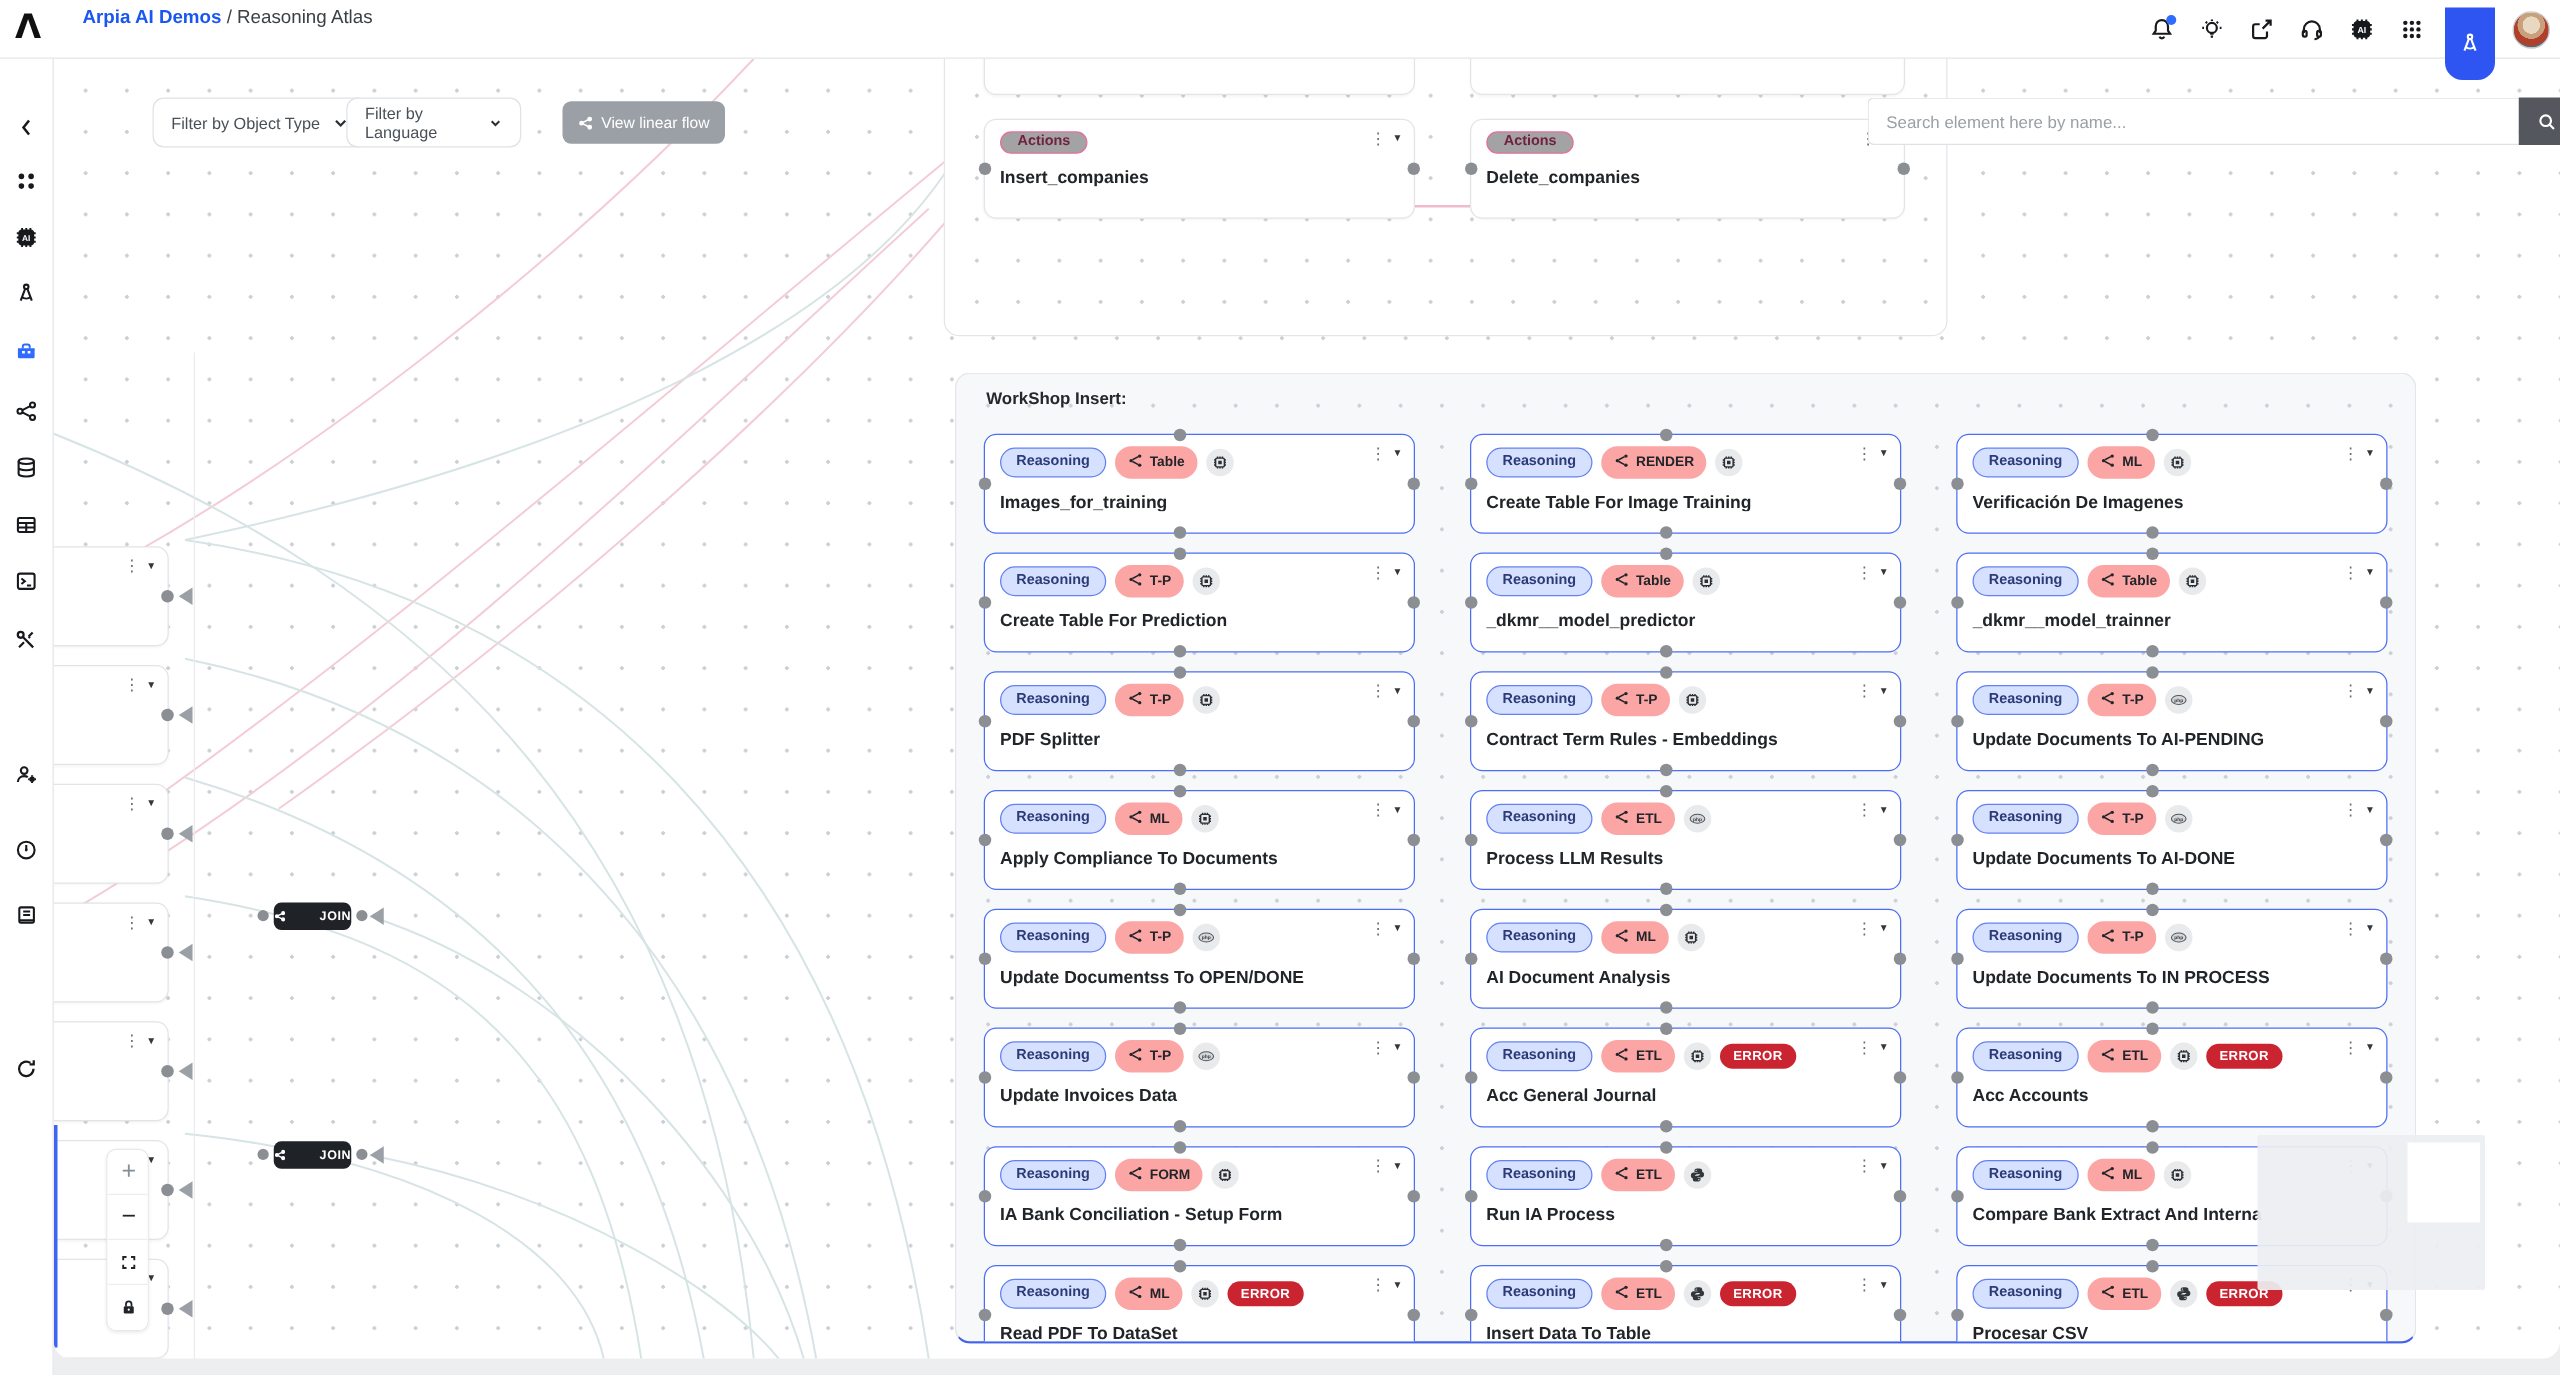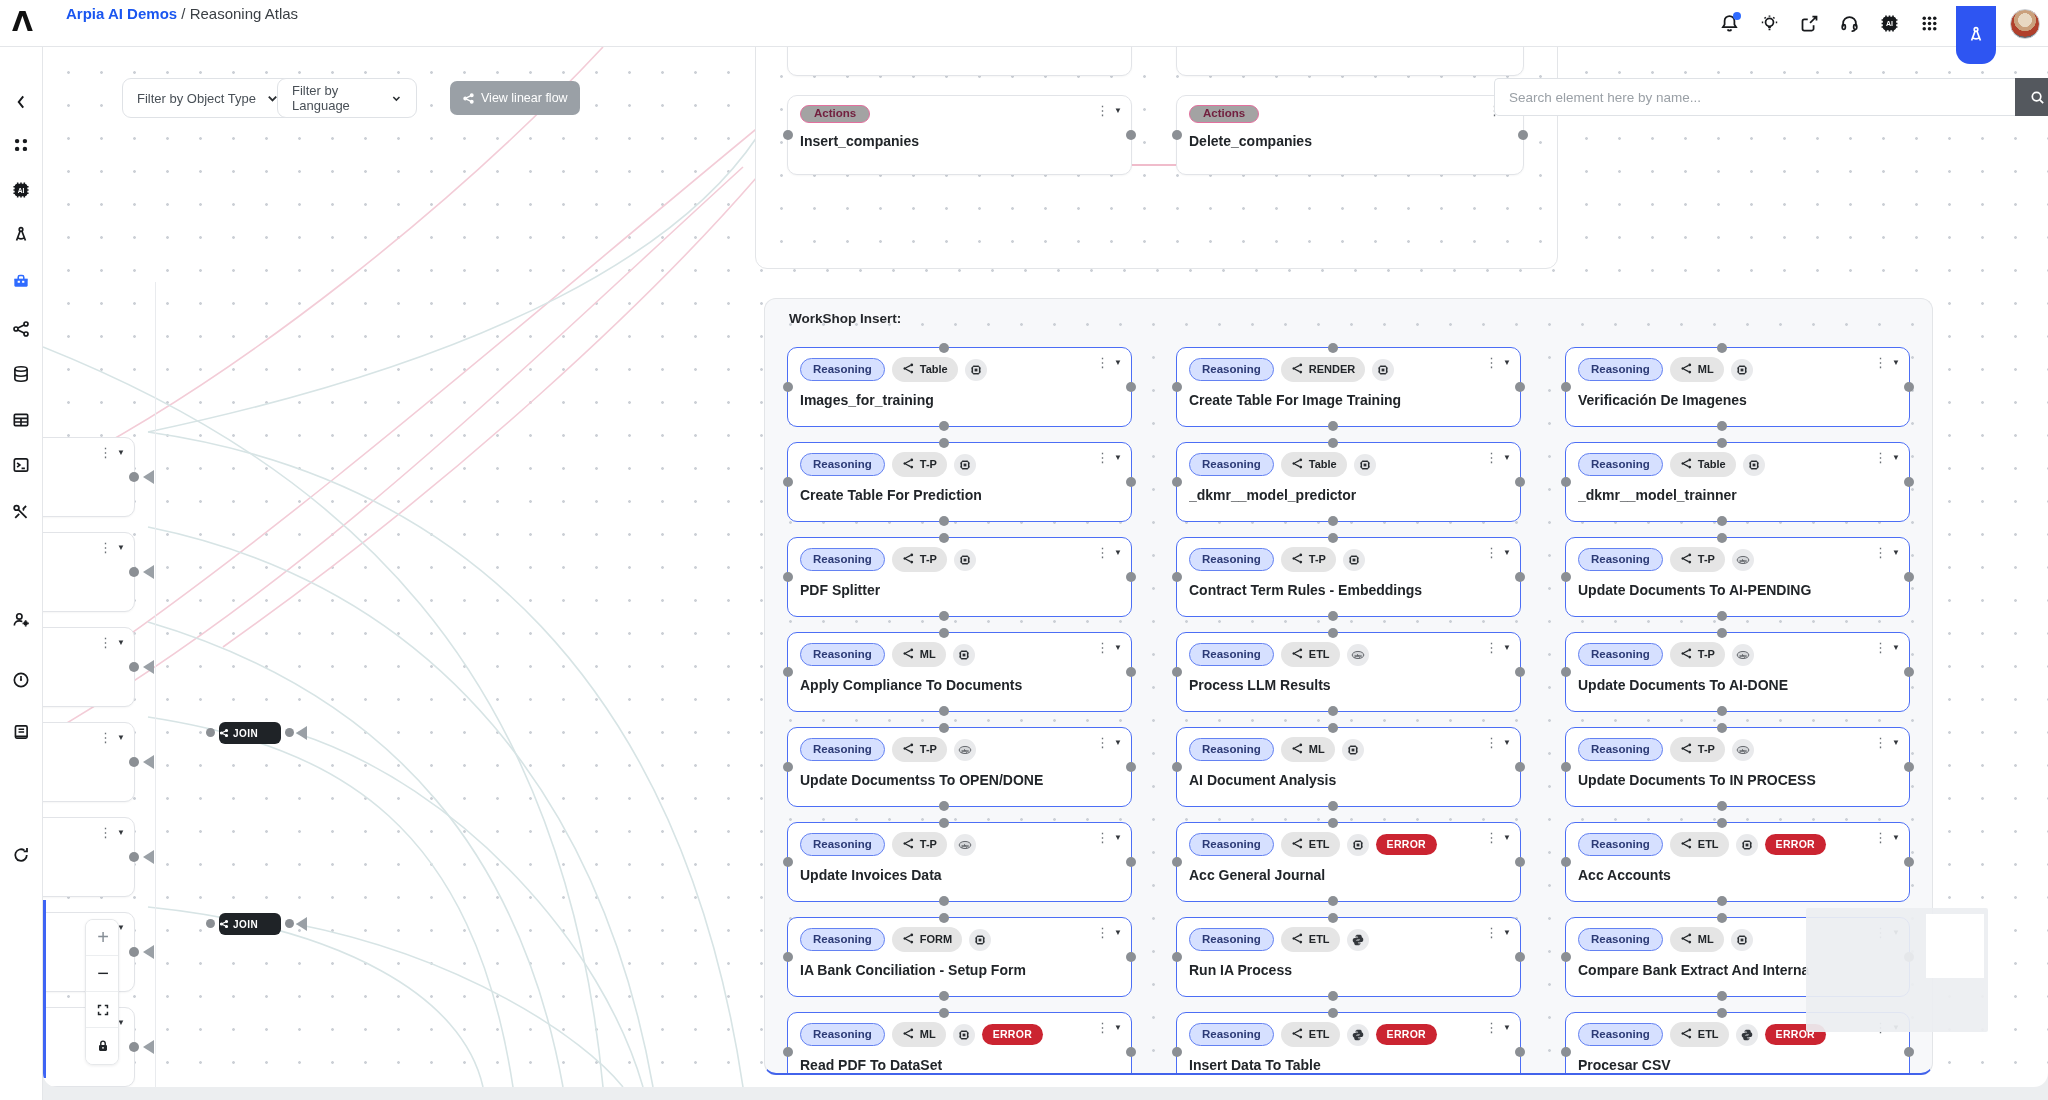--- a/index.html
+++ b/index.html
@@ -73,21 +73,21 @@
   .menu .kebab { font-size:13px; color:#6b7076; line-height:1; }
   .menu .caret { font-size:8px; line-height:1; }
   .dot { position:absolute; width:10px; height:10px; border-radius:50%; background:#8b8f94; z-index:4; }
   .dot.t { top:-5px; left:44%; } .dot.b { bottom:-5px; left:44%; }
   .dot.l { left:-5px; top:calc(50% - 5px); } .dot.r { right:-5px; top:calc(50% - 5px); }
   .arrowL { position:absolute; width:0; height:0; border-top:7px solid transparent; border-bottom:7px solid transparent;
             border-right:11px solid #9aa0a6; z-index:4; }
 
   .pill { display:inline-flex; align-items:center; gap:5px; border-radius:999px; font-weight:bold; line-height:1; }
   .pill.reasoning { background:#d6e0ff; border:1.5px solid #6381f2; color:#2c3a75; font-size:11.5px; padding:5px 12px; }
-  .pill.type { background:#e5e5e5; color:#212529; font-size:11px; padding:5px 10px; }
+  .pill.type { background:#fca5a5; color:#212529; font-size:11px; padding:5px 10px; }
   .pill.type svg { width:13px; height:13px; }
   .pill.actions { background:#a3a3a3; border:1.5px solid #e2709e; color:#72203f; font-size:11.5px; padding:2px 13px; }
   .pill.error { background:#cb2431; color:#fff; font-size:10.5px; padding:5px 11px; letter-spacing:.3px; }
   .engine { width:22px; height:22px; border-radius:50%; background:#e9eaec; display:inline-flex;
             align-items:center; justify-content:center; color:#2b2f33; }
   .engine svg { width:14px; height:14px; display:none; }
   .engine[data-engine="ai-chip"] svg.ic-chip { display:block; }
   .engine[data-engine="php"] svg.ic-php { display:block; }
   .engine[data-engine="python"] svg.ic-python { display:block; }
 
@@ -99,21 +99,21 @@
   .node-title { margin-top:10px; font-size:14px; font-weight:bold; color:#212529; white-space:nowrap; overflow:hidden; }
 
   .actions-node { width:345px; height:80px; padding:9px 12px; }
   .ghost-node { height:50px; }
 
   
   .left-node { width:152px; height:80px; left:-60px; }
 
   
   .join { position:absolute; width:62px; height:22px; background:#1f2327; border-radius:6px; color:#fff;
-          display:flex; align-items:center; justify-content:flex-start; gap:4px; font-size:10px; font-weight:bold;
+          display:flex; align-items:center; justify-content:space-between; gap:4px; font-size:10px; font-weight:bold;
           z-index:5; letter-spacing:.5px; }
   .join svg { width:10px; height:10px; }
   .join .jdot { position:absolute; width:9px; height:9px; border-radius:50%; background:#8b8f94; top:6px; }
   .join .jdot.jl { left:-13px; } .join .jdot.jr { right:-13px; }
   .join .jarrow { position:absolute; right:-26px; top:4px; width:0; height:0; border-top:7px solid transparent;
                   border-bottom:7px solid transparent; border-right:11px solid #9aa0a6; }
 
   
   .zoomctl { position:absolute; left:42px; top:872px; width:34px; background:#fff; border:1px solid #e6e8ea;
              border-radius:8px; box-shadow:0 1px 3px rgba(20,24,32,.08); z-index:8; overflow:hidden; }

